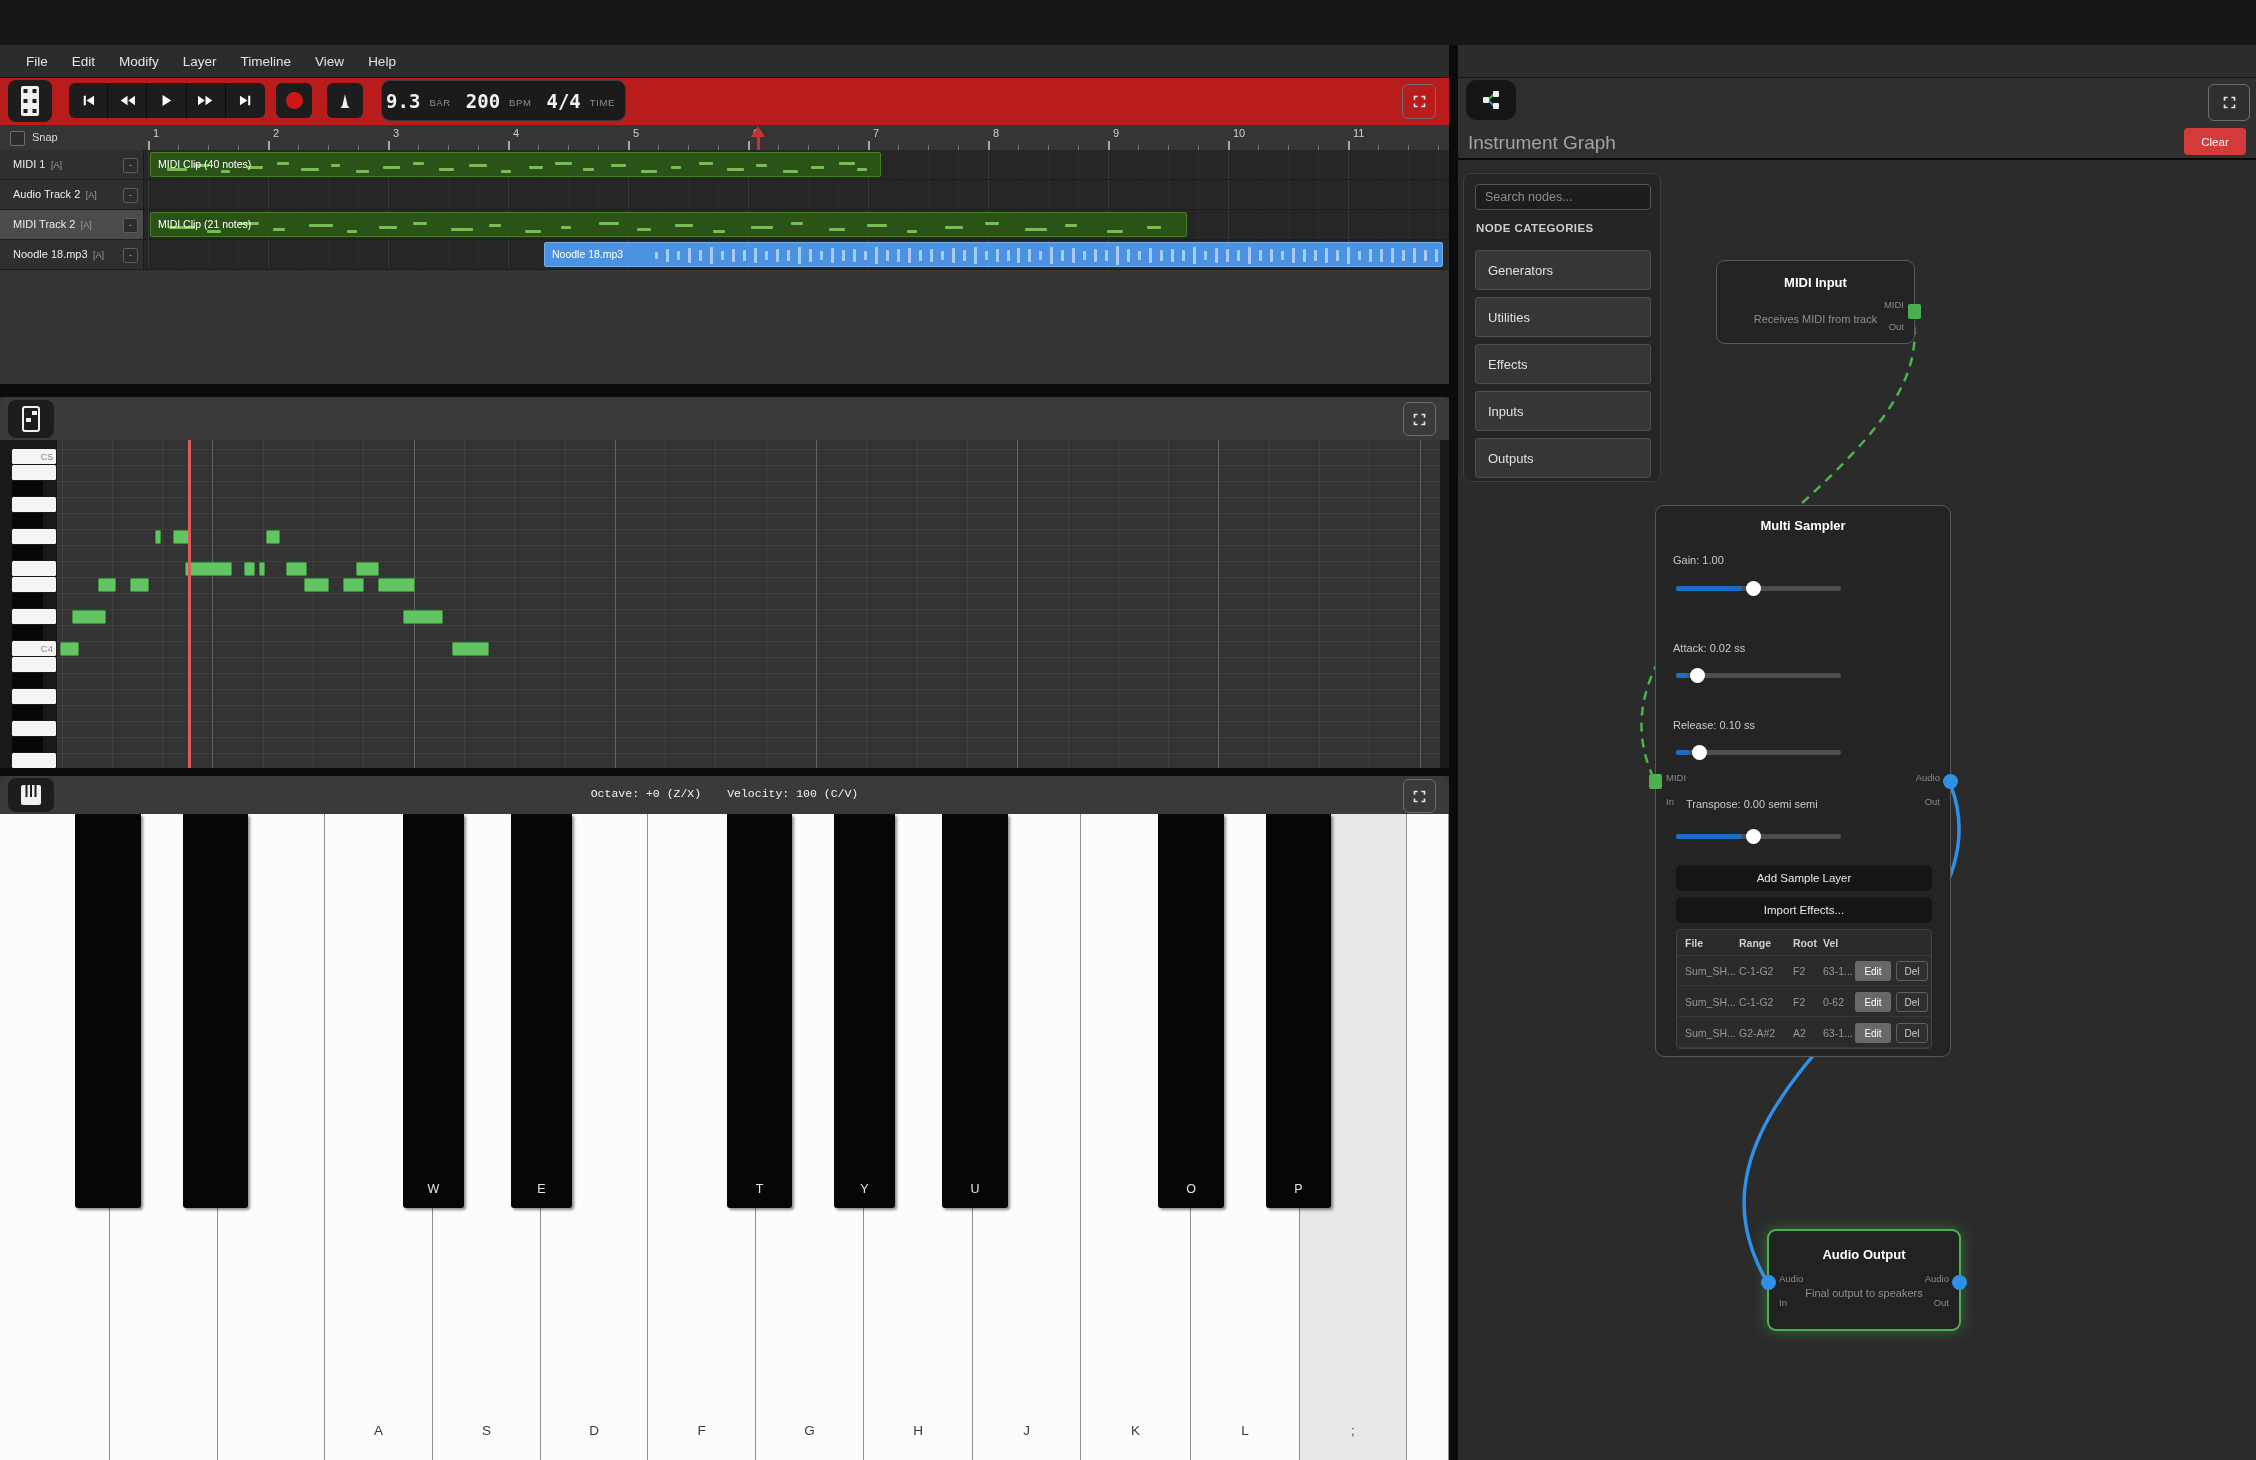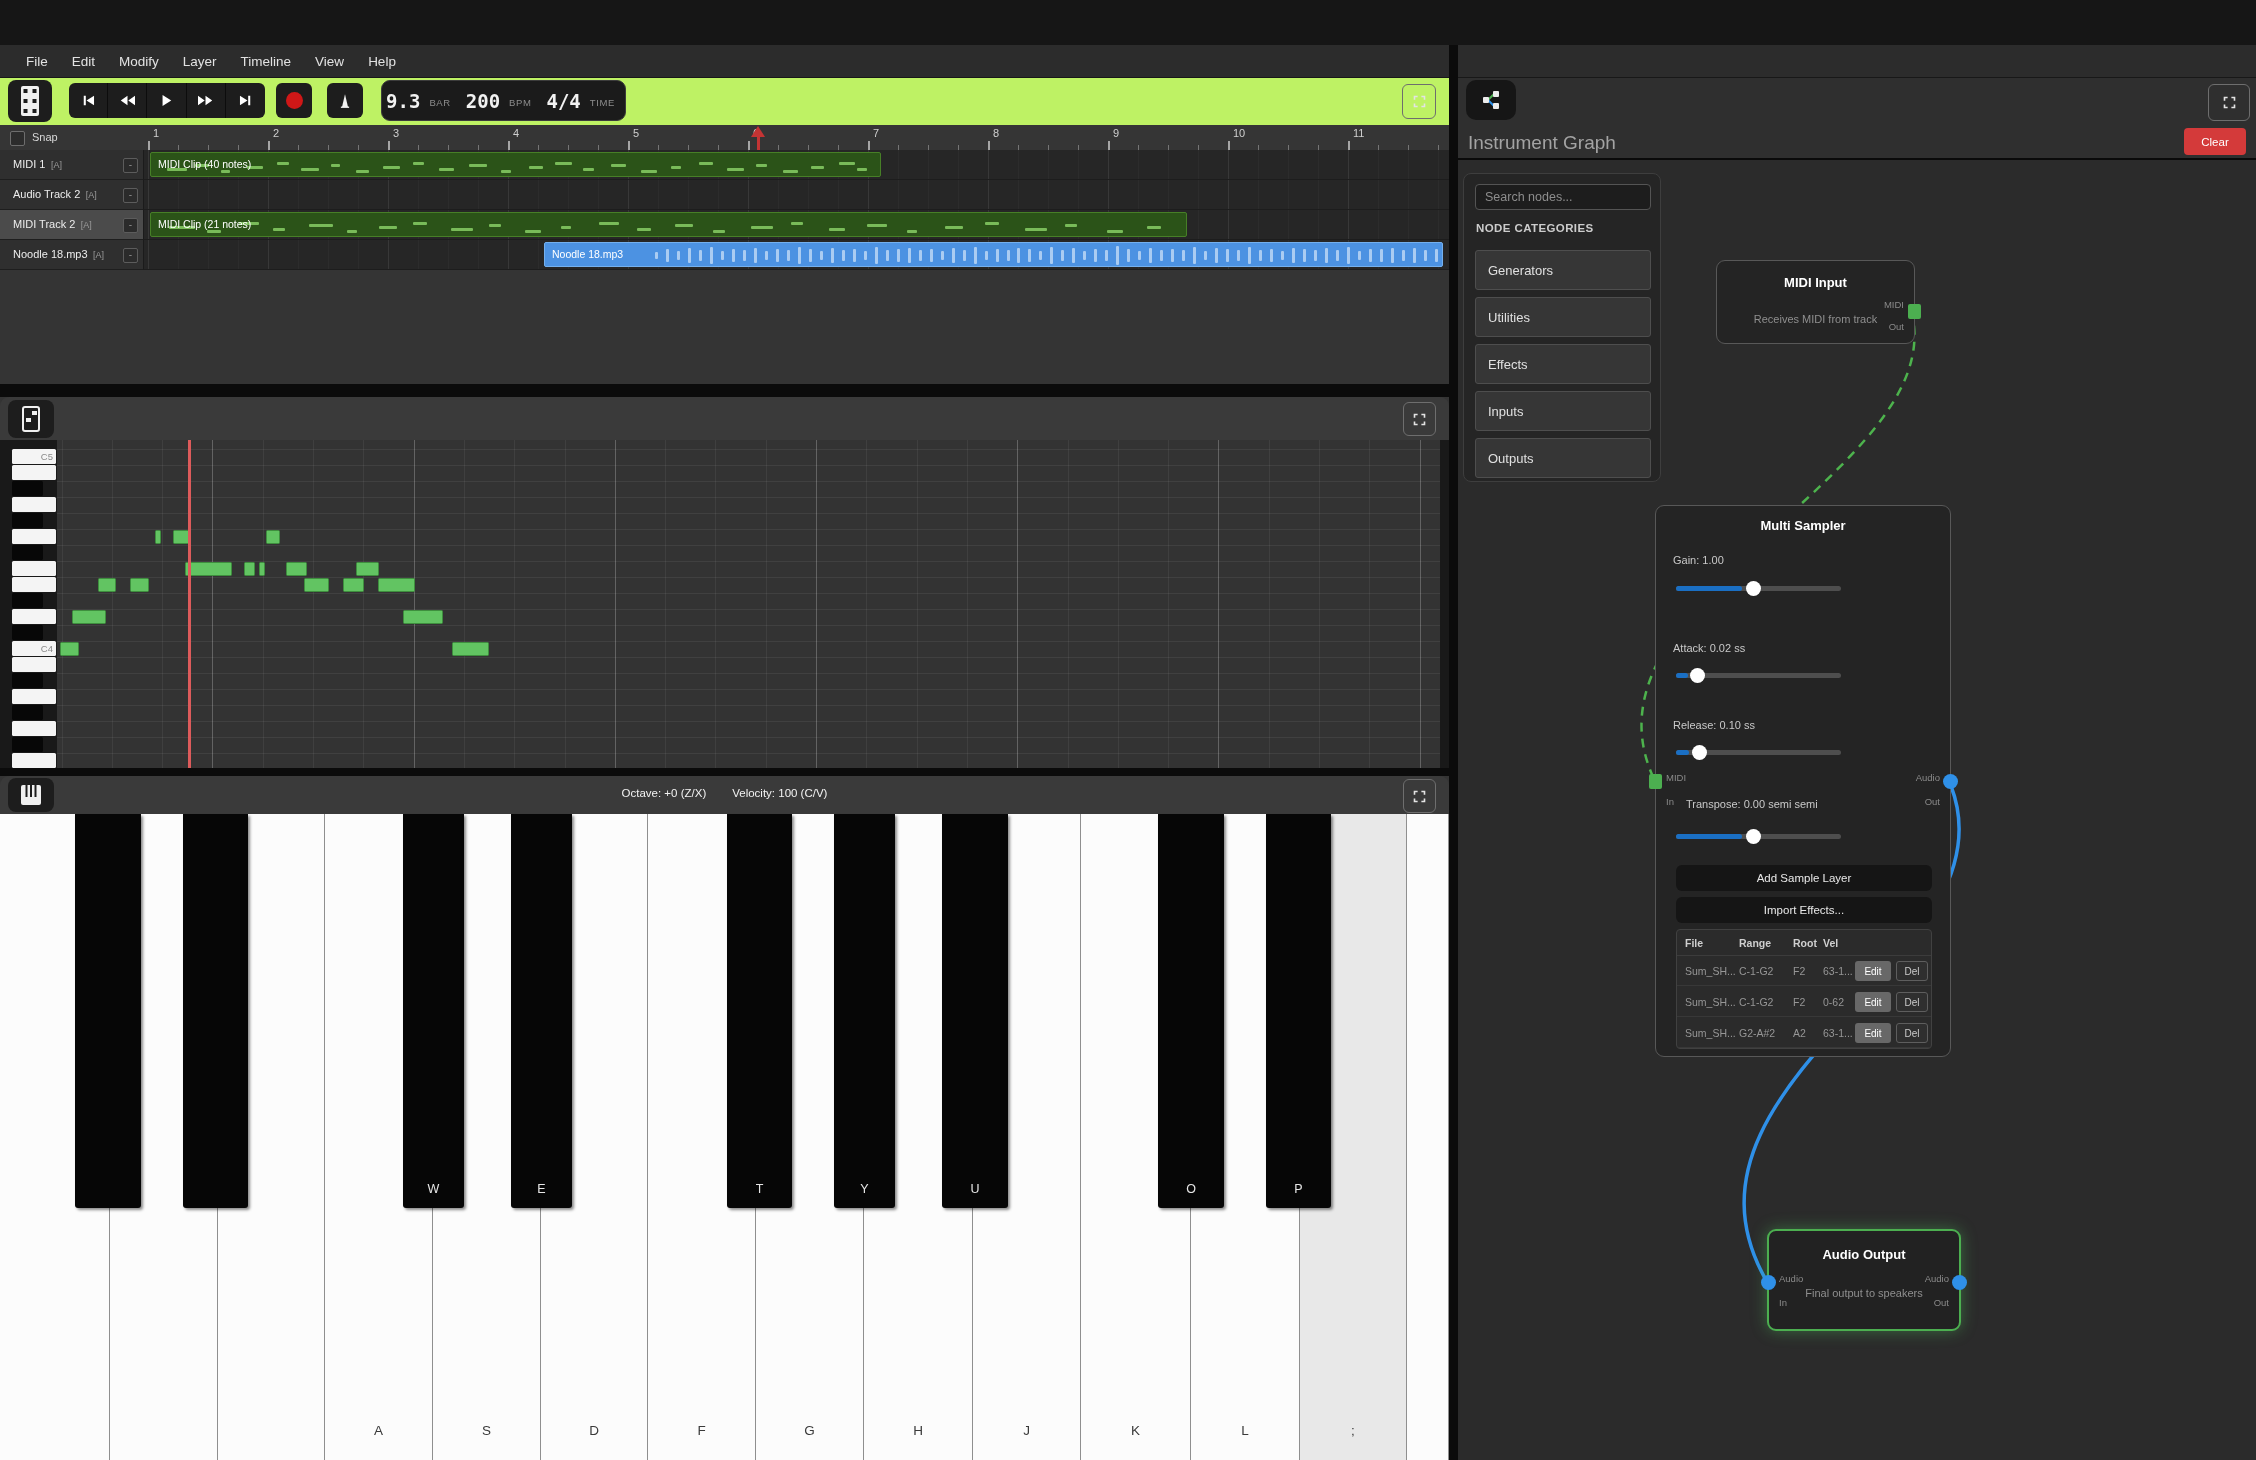--- a/index.html
+++ b/index.html
@@ -14,21 +14,21 @@
                    font-size:13.5px;font-weight:bold;letter-spacing:.2px;}
   .winctl{position:absolute;top:8px;width:26px;height:26px;display:flex;align-items:center;justify-content:center;cursor:default;}
 
   
   #menubar{left:0;top:45px;width:2256px;height:33px;background:#2c2c2c;border-bottom:1px solid #181818;
            display:flex;align-items:center;padding-left:14px;box-sizing:border-box;}
   .menu-item{color:#e2e2e2;font-size:13.5px;padding:4px 12px;border-radius:3px;}
 
   
   #left{left:0;top:78px;width:1449px;height:1382px;background:#343434;}
-  #toolbar{left:0;top:0;width:1449px;height:47px;background:#bef264;}
+  #toolbar{left:0;top:0;width:1449px;height:47px;background:#b91c1c;}
   .tool-btn{background:#1d1d1d;border-radius:8px;display:flex;align-items:center;justify-content:center;}
   #film-btn{left:8px;top:2px;width:44px;height:42px;}
   #transport{left:69px;top:5px;width:196px;height:35px;background:#1d1d1d;border-radius:6px;display:flex;overflow:hidden;}
   .t-btn{width:39.2px;height:35px;display:flex;align-items:center;justify-content:center;border-right:1px solid #0c0c0c;box-sizing:border-box;}
   .t-btn:last-child{border-right:none;}
   .t-btn svg{width:19px;height:19px;}
   #record-btn{left:276px;top:5px;width:36px;height:35px;border-radius:6px;}
   #record-btn .dot{width:17px;height:17px;border-radius:50%;background:#cf1717;}
   #metro-btn{left:327px;top:5px;width:36px;height:35px;border-radius:6px;}
   #display{left:381px;top:2px;width:245px;height:41px;background:#1b1b1b;border:1px solid #3c3c3c;
@@ -92,21 +92,21 @@
   .roll-key-label{position:absolute;right:3px;top:2px;font-size:9.5px;color:#8a8a8a;}
   .note{position:absolute;height:14px;background:#62c462;border:1px solid #3e8f3e;border-radius:1.5px;box-sizing:border-box;}
   #roll-playhead{position:absolute;top:0;width:2.5px;height:328px;background:#dd5b5b;}
 
   
   #kbd{left:0;top:690px;width:1449px;height:692px;}
   #kbd .panel-header{top:8px;height:38px;border-radius:9px 9px 0 0;}
   #kbd .panel-icon-btn{top:2px;width:46px;height:34px;}
   #kbd .panel-header .fs-btn{top:3px;}
   #kbd-status{position:absolute;left:0;right:0;top:11px;display:flex;justify-content:center;gap:26px;
-              font-size:11.5px;color:#f2f2f2;}
+              font-size:11.5px;color:#f2f2f2;font-family:Liberation Mono, monospace;}
   #keys{position:absolute;left:0;top:46px;width:1449px;height:646px;background:#0d0d0d;}
   .wkey{position:absolute;top:0;height:646px;background:#fcfcfc;border-right:1px solid #8f8f8f;box-sizing:border-box;}
   .wkey.shaded{background:#e8e8e8;}
   .wkey-label{position:absolute;left:0;right:0;bottom:22px;text-align:center;font-size:13.5px;color:#3a3a3a;}
   .bkey{position:absolute;top:0;height:394px;background:#060606;border-radius:0 0 3px 3px;box-shadow:2px 2px 3px rgba(0,0,0,.45);}
   .bkey-label{position:absolute;left:0;right:0;bottom:12px;text-align:center;font-size:12.5px;color:#e6e6e6;}
 
   
   #vdivider{left:1449px;top:45px;width:9px;height:1415px;background:#0b0b0b;}
 

